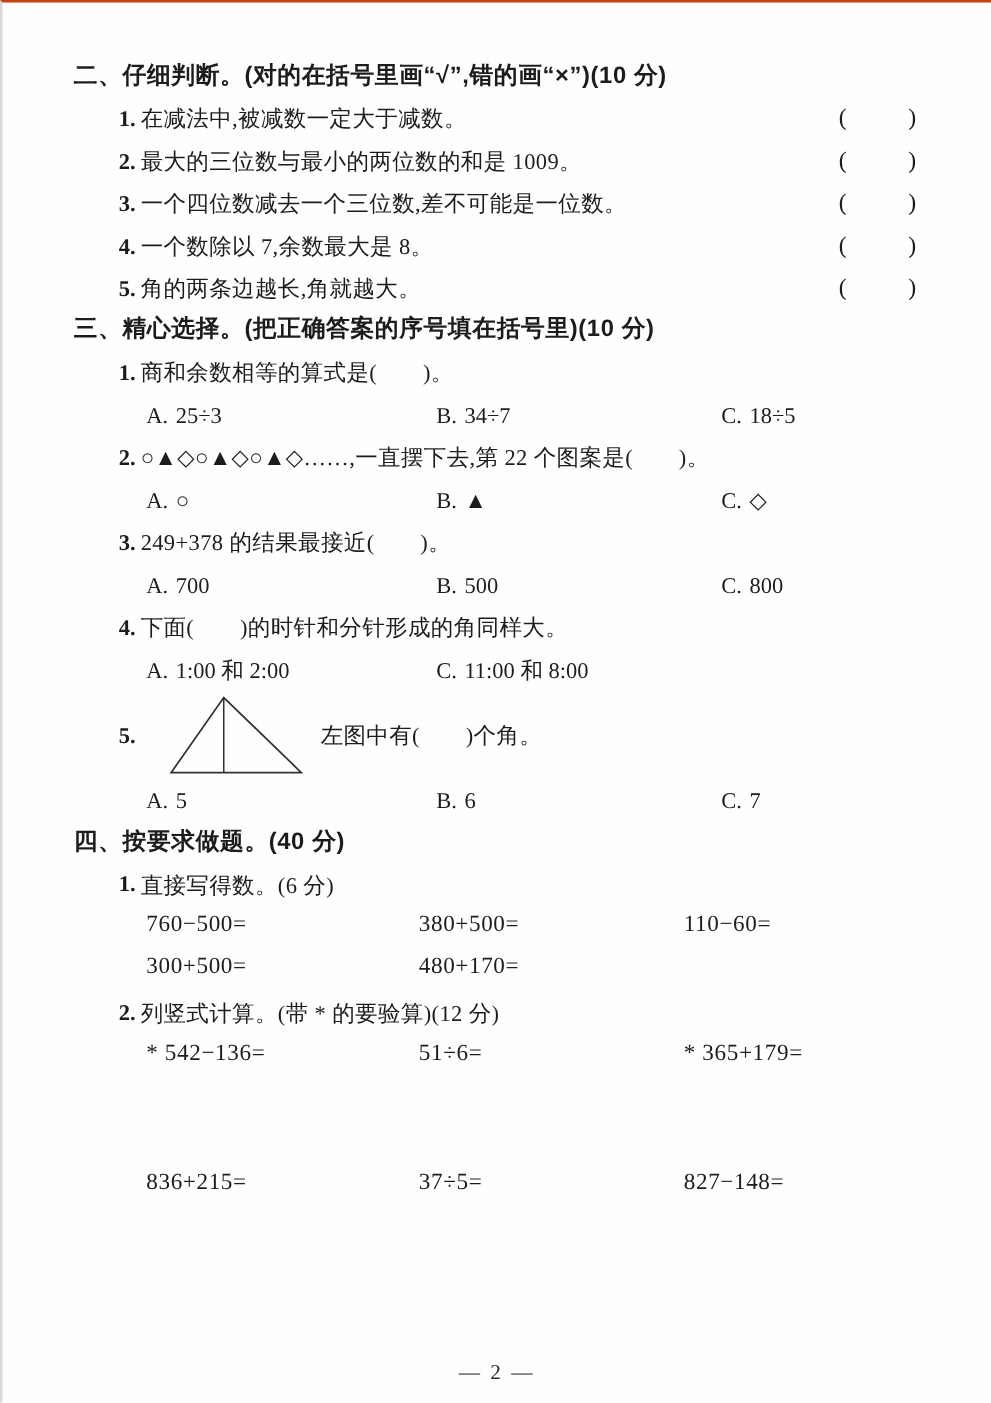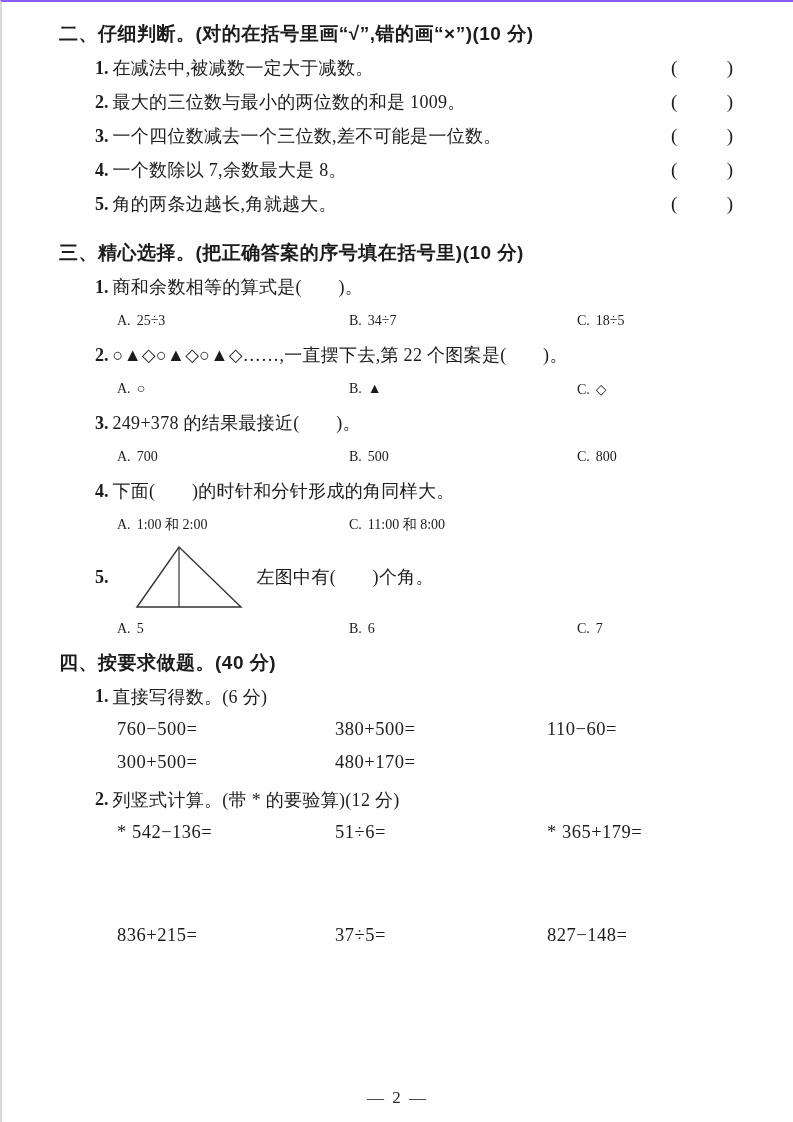--- a/index.html
+++ b/index.html
@@ -8,22 +8,22 @@
     width:793px; height:1122px;
     font-family:"Liberation Serif","DejaVu Serif",serif;
     color:#1c1c1c;
     overflow:hidden;
   }
   .page {
     position:relative;
     width:793px; height:1122px;
     background:#fefefe;
     border-left:2px solid #d9d9d9;
-    border-top:2px solid #8b5cf6;
-    padding:19px 58px 0 57px;
+    border-top:2px solid #c2410c;
+    padding:46px 58px 0 57px;
   }
   .sec-title {
     font-family:"Liberation Sans","DejaVu Sans",sans-serif;
     font-weight:bold;
     font-size:19px;
     letter-spacing:0.5px;
     height:30px; line-height:26px;
     white-space:pre-wrap;
   }
   .qnum {
@@ -57,21 +57,21 @@
     display:flex; align-items:center;
     height:34px;
     padding-left:36px;
   }
   .optline {
     display:grid;
     grid-template-columns:232px 228px 1fr;
     align-items:center;
     height:34px;
     padding-left:58px;
-    font-size:14px;
+    font-size:18px;
   }
   .optcell { white-space:pre-wrap; }
   .optlabel { margin-right:6px; }
   
   .q5row {
     display:flex; align-items:center;
     height:70px;
     padding-left:36px;
   }
   .q5row .figwrap { margin:0 14px 0 22px; display:flex; align-items:center; }
@@ -93,21 +93,21 @@
   .calcrow .expr { white-space:pre-wrap; }
   .gap-large { height:70px; }
   .pagefoot {
     position:absolute;
     left:0; right:0; bottom:14px;
     text-align:center;
     font-size:17px;
     letter-spacing:2px;
     color:#2a2a2a;
   }
-  .mt2 { margin-top:19px; }
+  .mt2 { margin-top:3px; }
   .mt4 { margin-top:4px; }
   svg.tri { display:block; }
 </style>
 </head>
 <body>
 
 <div class="page">
 
   <div class="sec-title">二、仔细判断。(对的在括号里画“√”,错的画“×”)(10 分)</div>
 

